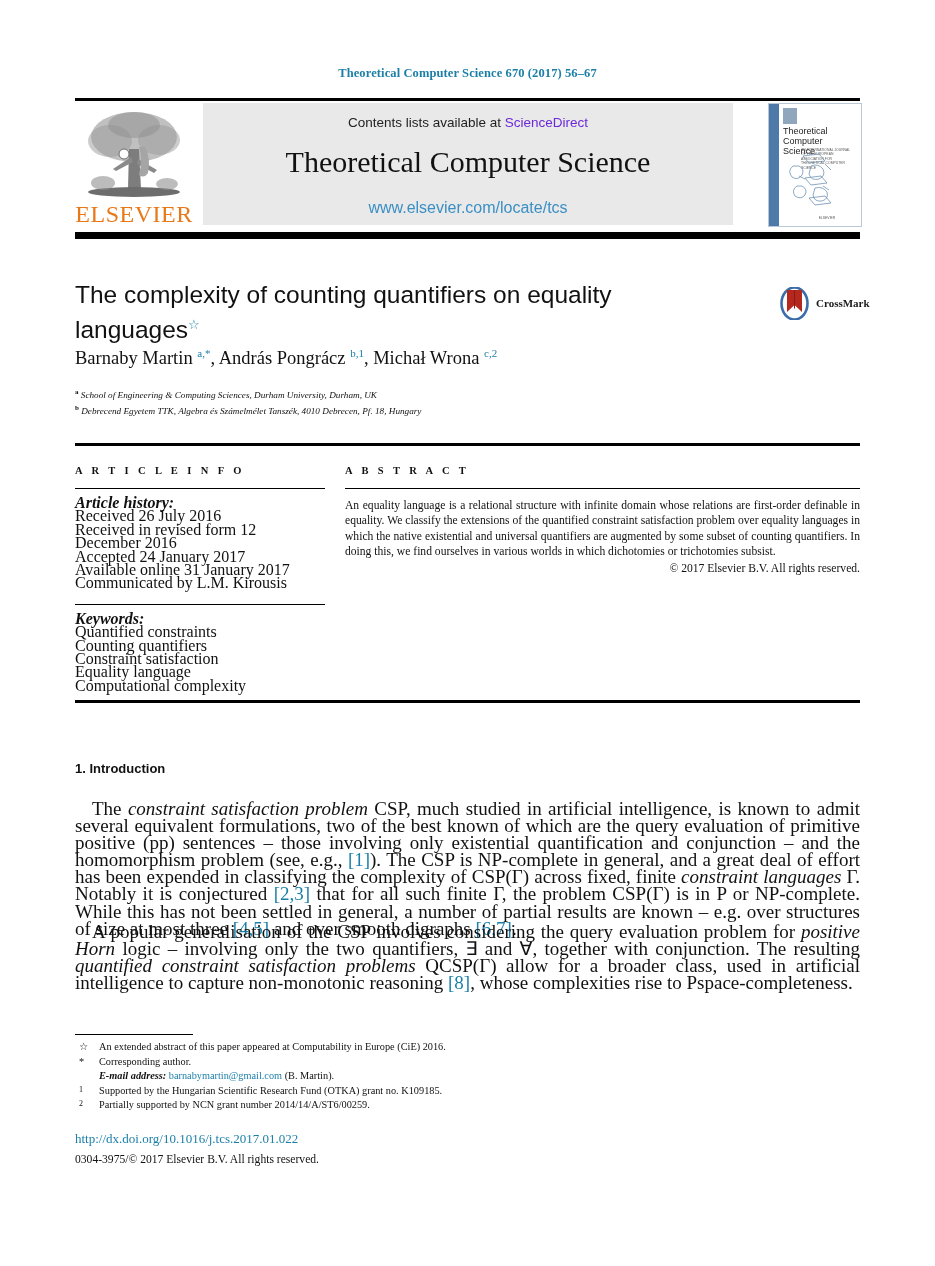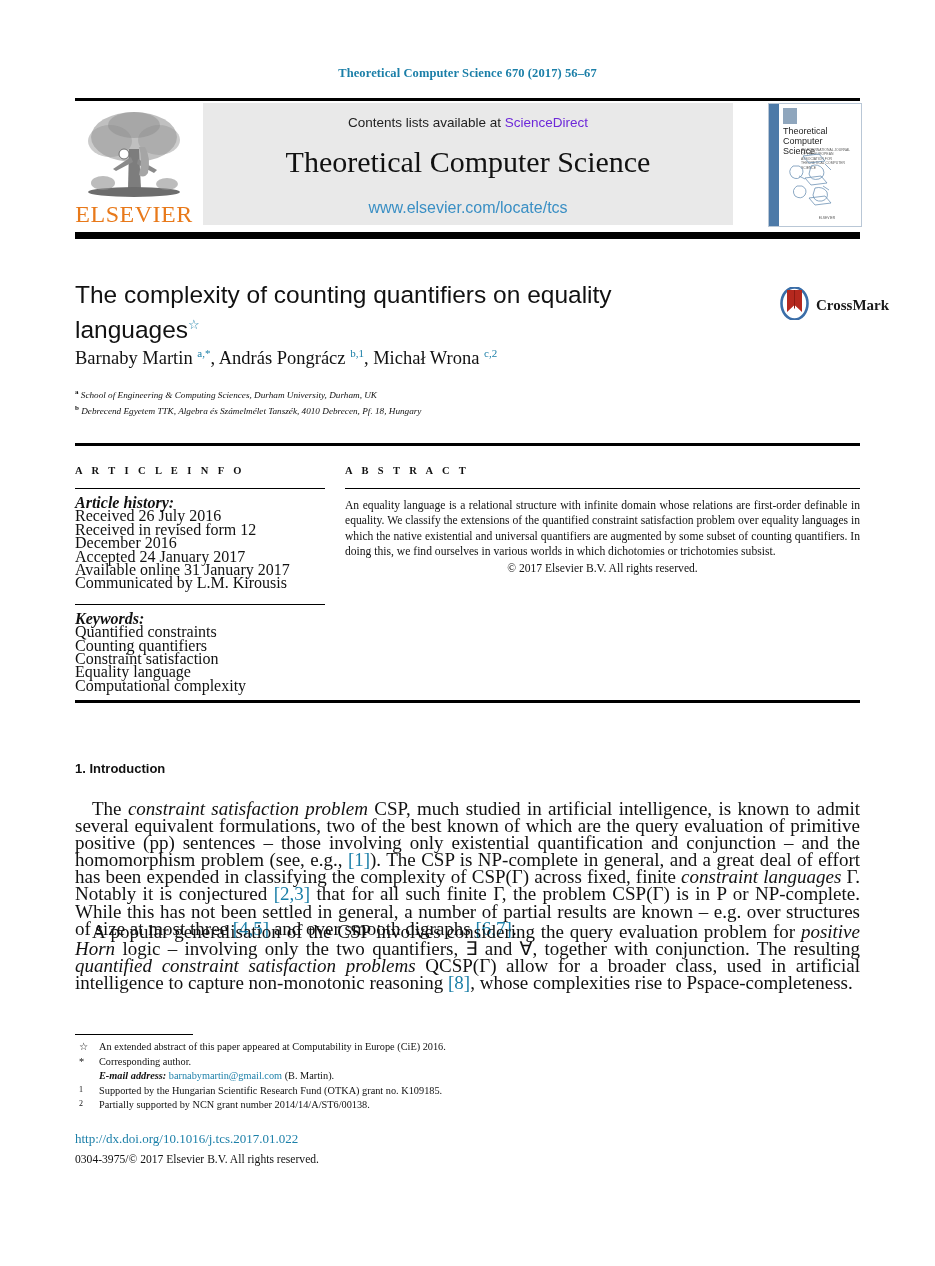--- a/index.html
+++ b/index.html
@@ -223,21 +223,21 @@
   #crossmark-mark {
     position: absolute;
     left: 0; top: 0;
     width: 33px; height: 33px;
   }
   #crossmark-label {
     position: absolute;
     left: 38px; top: 10px;
     font-family: "Liberation Serif", serif;
     font-weight: bold;
-    font-size: 15px;
+    font-size: 11px;
     color: #1a1a1a;
   }
 
   
   #info-col { position: absolute; left: 75px; top: 465px; width: 250px; }
   #abstract-col { position: absolute; left: 345px; top: 465px; width: 515px; }
   .sec-head {
     font-family: "Liberation Serif", serif;
     font-weight: bold;
     font-size: 10.5px;
@@ -263,21 +263,21 @@
     font-family: "Liberation Serif", serif;
     font-size: 11.6px;
     line-height: 15.3px;
     text-align: justify;
     color: #111;
     margin-top: 9px;
   }
   #abstract-copy {
     font-family: "Liberation Serif", serif;
     font-size: 11.6px;
-    text-align: center;
+    text-align: right;
     color: #111;
     margin-top: 3px;
   }
 
   
   #section-heading {
     top: 761px;
     font-family: "Liberation Sans", sans-serif;
     font-weight: bold;
     font-size: 13px;
@@ -487,20 +487,20 @@
       <span class="lbl">E-mail address:</span>
       <span class="mail">barnabymartin@gmail.com</span>
       <span>(B. Martin).</span>
     </div>
     <div class="fn-row">
       <span class="fn-mark sup">1</span>
       <span>Supported by the Hungarian Scientific Research Fund (OTKA) grant no. K109185.</span>
     </div>
     <div class="fn-row">
       <span class="fn-mark sup">2</span>
-      <span>Partially supported by NCN grant number 2014/14/A/ST6/00138.</span>
+      <span>Partially supported by NCN grant number 2014/14/A/ST6/00259.</span>
     </div>
   </div>
 
   <div id="doi-line">http://dx.doi.org/10.1016/j.tcs.2017.01.022</div>
   <div id="issn-line">0304-3975/© 2017 Elsevier B.V. All rights reserved.</div>
 
 </div>
 
 </body></html>

